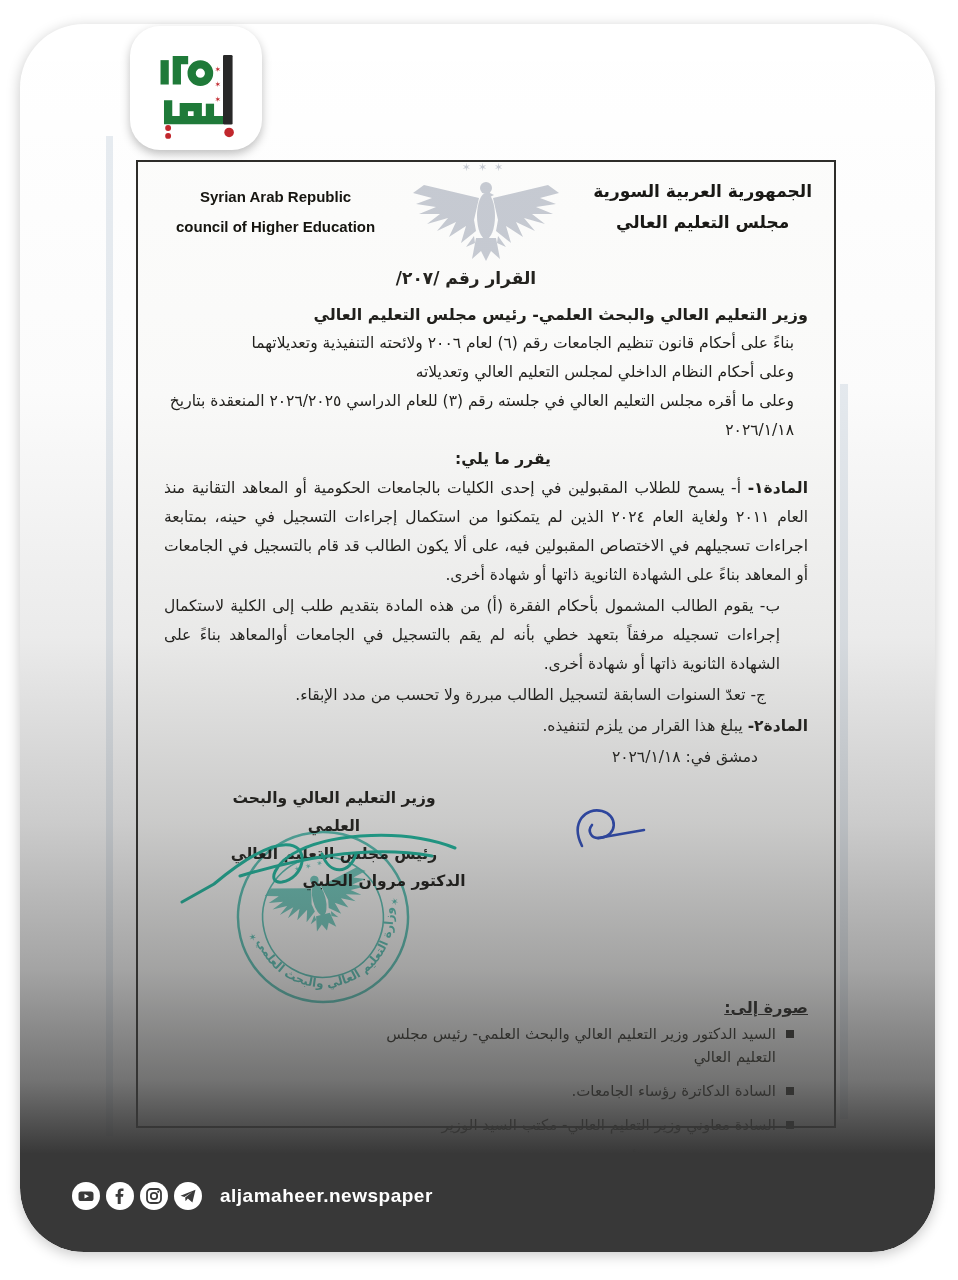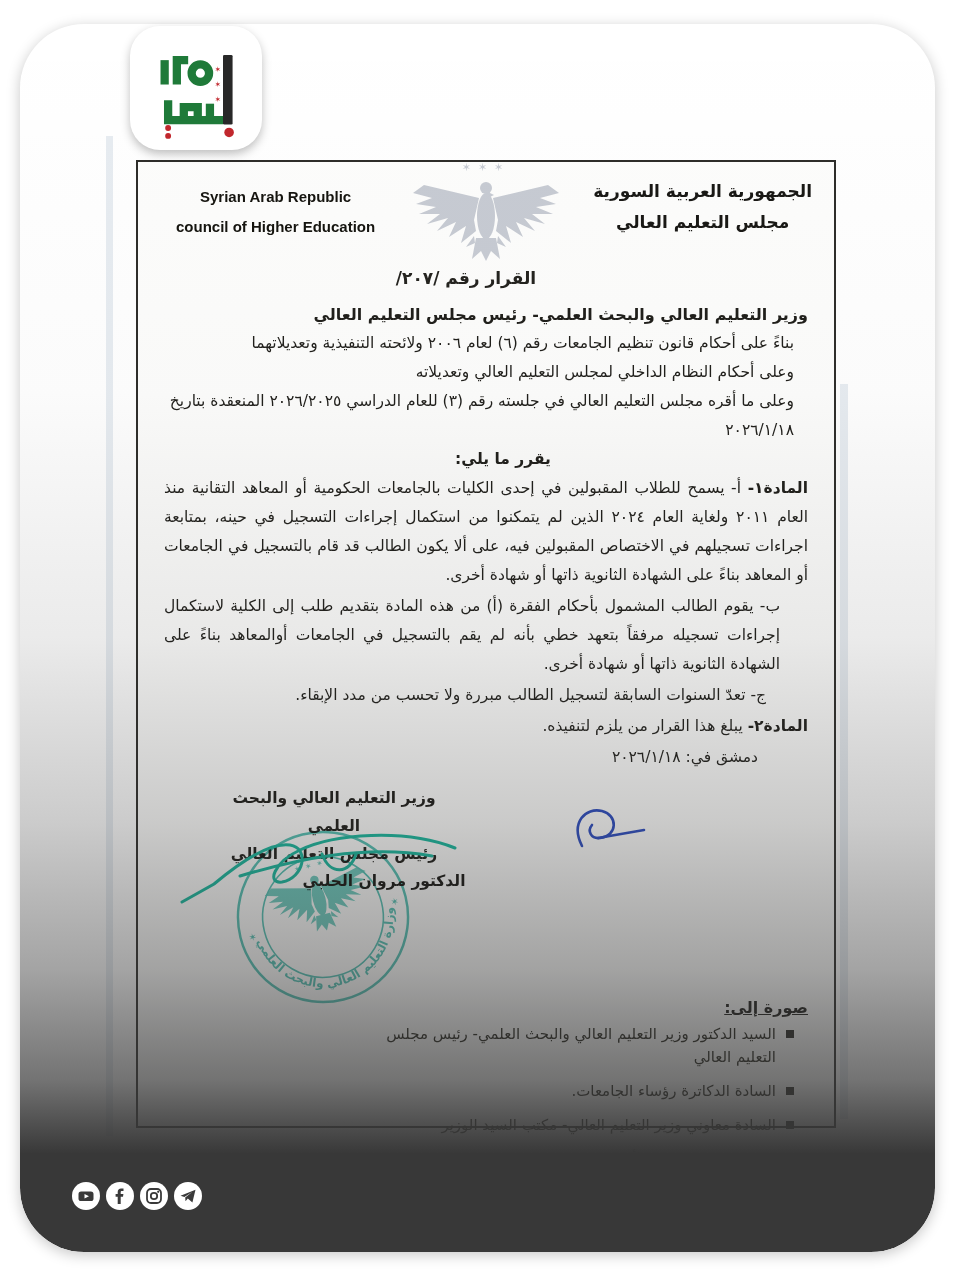--- a/index.html
+++ b/index.html
@@ -235,20 +235,21 @@
           <rect x="2" y="2" width="14" height="14" rx="4" fill="none" stroke="#3a3a3a" stroke-width="1.8"></rect>
           <circle cx="9" cy="9" r="3.2" fill="none" stroke="#3a3a3a" stroke-width="1.8"></circle>
           <circle cx="13.2" cy="4.8" r="1.1" fill="#3a3a3a"></circle>
         </svg>
     </span>
     <span class="sicon">
       <svg width="18" height="18" viewBox="0 0 18 18">
           <path fill="#3a3a3a" d="M1.5,8.8 L16.5,2.8 L13.4,15.6 L8.8,11.6 L6.5,14.2 L6.2,10.5 L13.5,4.8 L5.4,9.9 Z"></path>
         </svg>
     </span>
+    <span class="handle">aljamaheer.newspaper</span>
   </div>
 </div>
 
 <div class="logo-tile">
   <svg width="116" height="108" viewBox="0 0 132 124">
 
     <rect x="97" y="24" width="11" height="80" rx="1.5" fill="#282828"></rect>
     <text x="91" y="44" font-size="9" fill="#c1272d" text-anchor="middle">✶</text>
     <text x="91" y="61" font-size="9" fill="#c1272d" text-anchor="middle">✶</text>
     <text x="91" y="78" font-size="9" fill="#c1272d" text-anchor="middle">✶</text>

